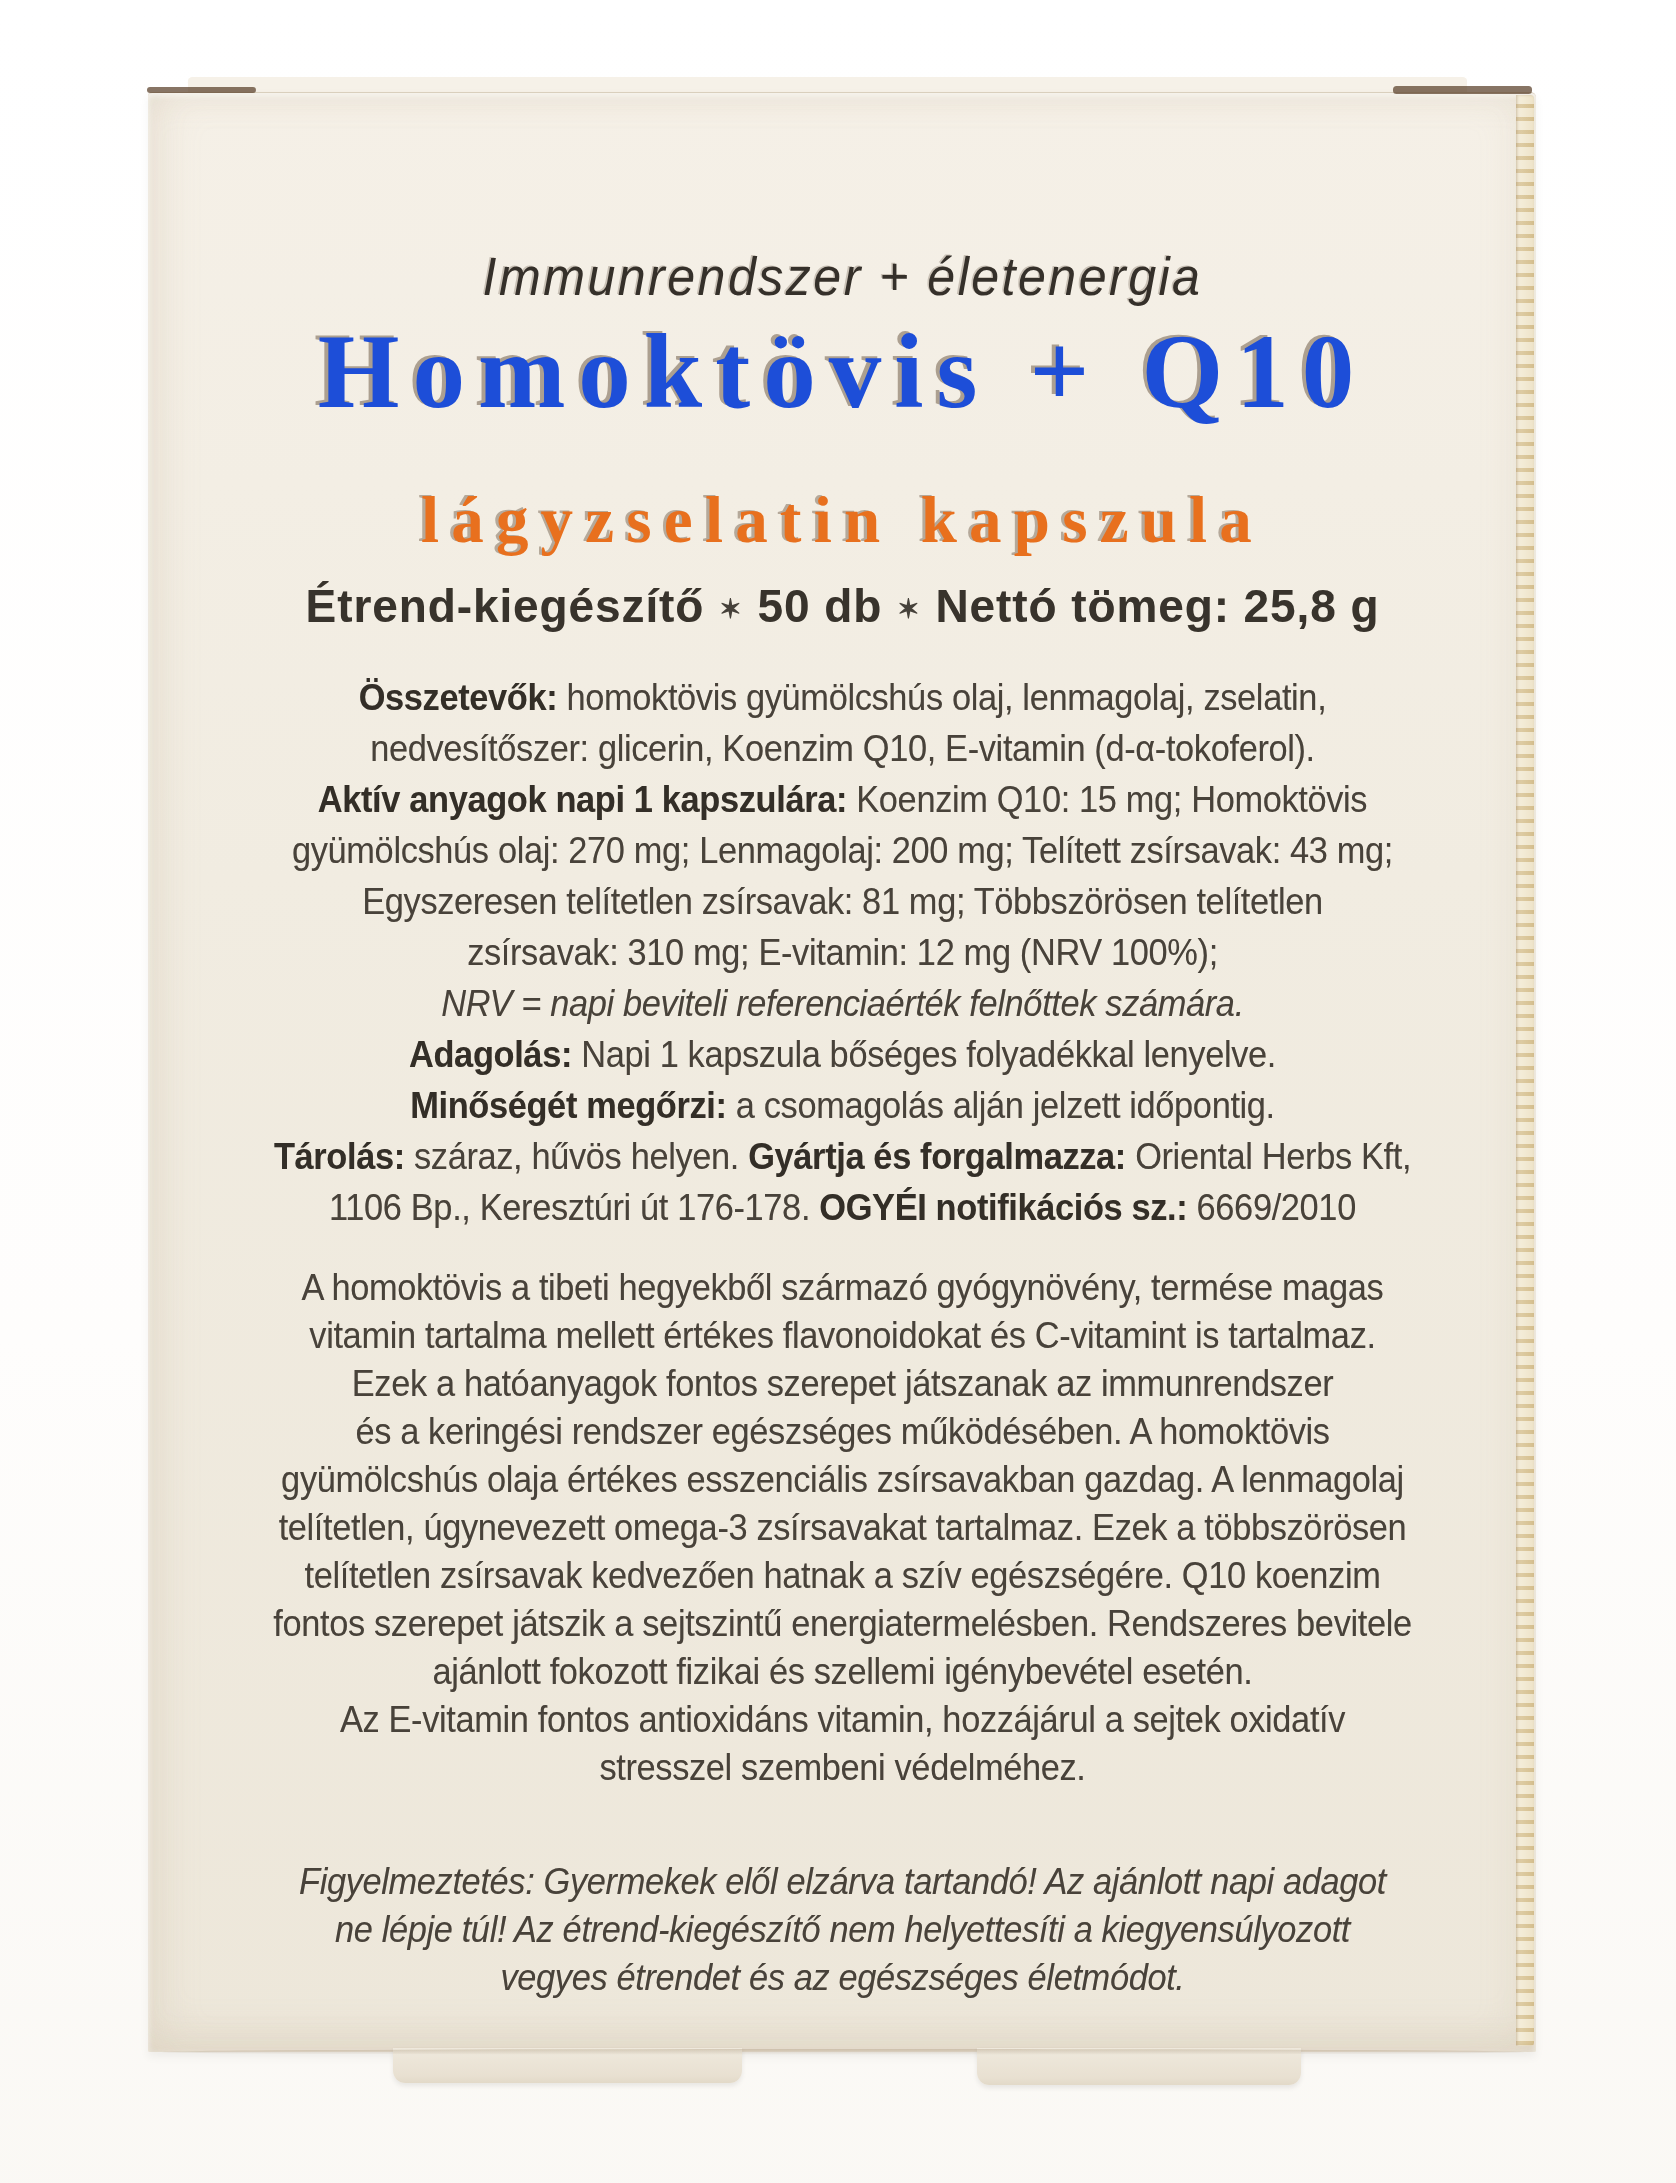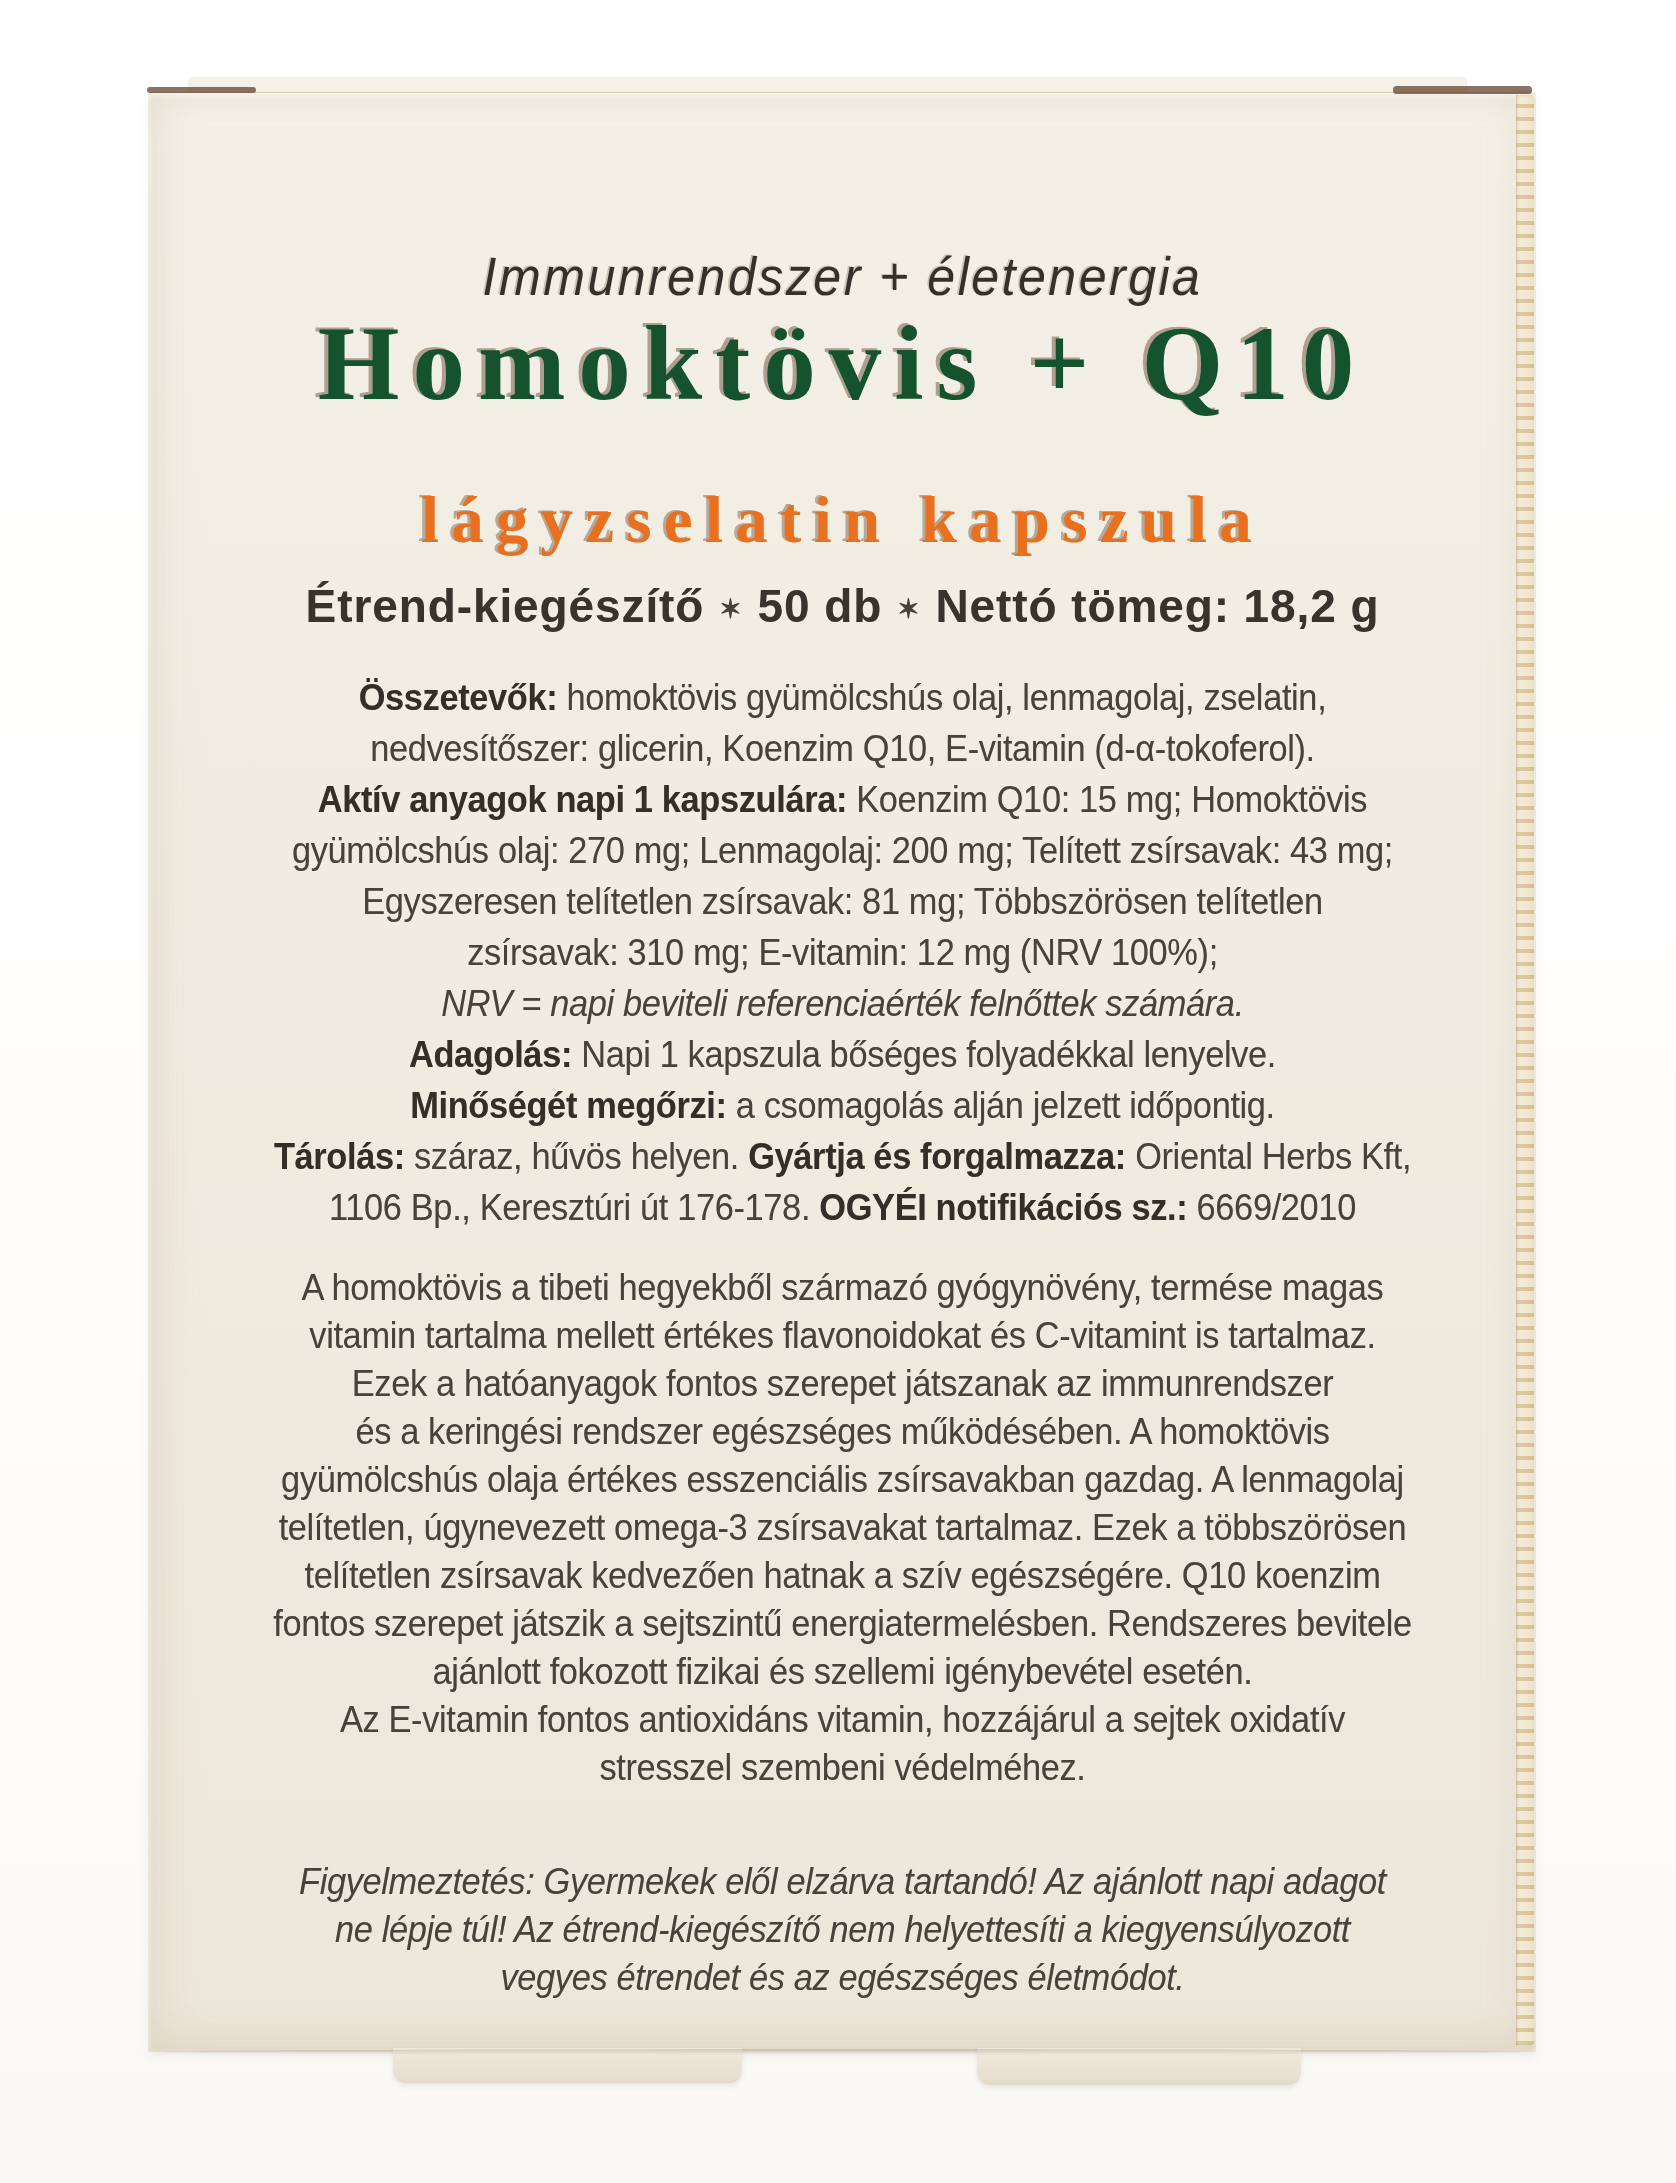--- a/index.html
+++ b/index.html
@@ -56,22 +56,22 @@
 
   
   .txt{position:absolute;left:148px;width:1389px;text-align:center;}
   .condense{transform:scaleX(.93);transform-origin:50% 0;}
 
   .tagline{
     top:245px;font-style:italic;font-size:54px;letter-spacing:2.6px;
     color:#35302a;text-shadow:-1.7px -0.9px 0 rgba(115,100,85,.32);
   }
   .title{
-    top:309px;font-family:"Liberation Serif",serif;font-weight:bold;
-    font-size:105px;line-height:1.05;letter-spacing:13px;color:#14532d;
+    top:317px;font-family:"Liberation Serif",serif;font-weight:bold;
+    font-size:105px;line-height:1.05;letter-spacing:13px;color:#1d4ed8;
     text-shadow:-3.9px -1.7px 0 rgba(95,73,53,.48);white-space:nowrap;text-align:center;
   }
   .subtitle{
     top:474px;font-family:"Liberation Serif",serif;font-weight:bold;
     font-size:65px;line-height:1.05;letter-spacing:12.2px;color:#e8701e;
     text-shadow:-3.1px -1.3px 0 rgba(95,73,53,.42);white-space:nowrap;margin-top:12px;
   }
   .infoline{
     top:579px;font-weight:bold;font-size:46px;letter-spacing:0.9px;
     color:#38332c;white-space:nowrap;
@@ -102,21 +102,21 @@
   <div class="tab right"></div>
   <div class="bottom-shadow"></div>
 
   <div class="txt tagline condense">Immunrendszer + életenergia</div>
 
   <div class="txt title">Homoktövis + Q10</div>
 
   <div class="txt subtitle">lágyzselatin kapszula</div>
 
   <div class="txt infoline">
-    <span>Étrend-kiegészítő</span><span class="star">✶</span><span>50 db</span><span class="star">✶</span><span>Nettó tömeg: 18,2 g</span>
+    <span>Étrend-kiegészítő</span><span class="star">✶</span><span>50 db</span><span class="star">✶</span><span>Nettó tömeg: 25,8 g</span>
   </div>
 
   <div class="txt bodyblock specs condense">
     <div class="line"><span class="b">Összetevők:</span><span> homoktövis gyümölcshús olaj, lenmagolaj, zselatin,</span></div>
     <div class="line">nedvesítőszer: glicerin, Koenzim Q10, E-vitamin (d-α-tokoferol).</div>
     <div class="line"><span class="b">Aktív anyagok napi 1 kapszulára:</span><span> Koenzim Q10: 15 mg; Homoktövis</span></div>
     <div class="line">gyümölcshús olaj: 270 mg; Lenmagolaj: 200 mg; Telített zsírsavak: 43 mg;</div>
     <div class="line">Egyszeresen telítetlen zsírsavak: 81 mg; Többszörösen telítetlen</div>
     <div class="line">zsírsavak: 310 mg; E-vitamin: 12 mg (NRV 100%);</div>
     <div class="line i">NRV = napi beviteli referenciaérték felnőttek számára.</div>

